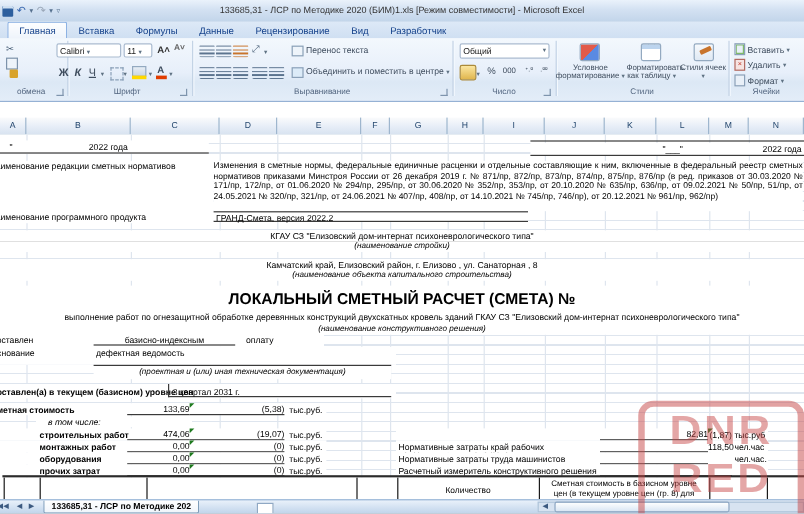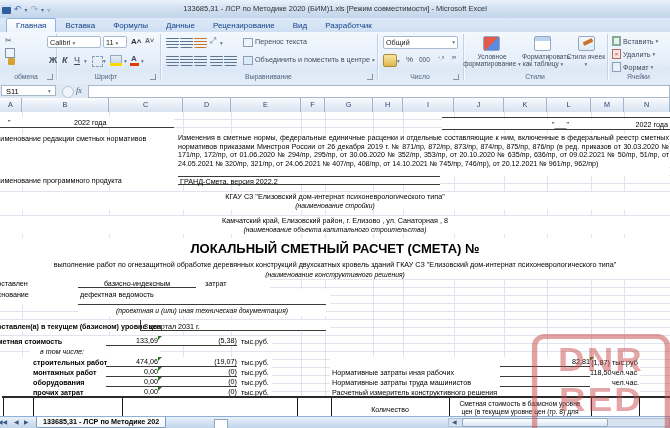--- a/index.html
+++ b/index.html
@@ -187,27 +187,20 @@
         <span class="car">▾</span>
     </div>
     <div class="a cellrow" style="left:612px;top:30px;">
       <span style="width:7px;height:8px;background:#e9f0f8;border:1px solid #8aa0b8;"></span>
       <span>Формат</span>
         <span class="car">▾</span>
     </div>
     <div class="a glabel" style="left:607px;width:63px;">Ячейки</div>
   </div>
 
-  <div class="a fbar">
-    <div class="a nbox"><span>S11</span></div>
-    <span class="a car" style="left:48px;top:4px;">▾</span>
-    <span class="a" style="left:62px;top:2px;width:10px;height:10px;border:1px solid #b7c6d9;border-radius:50%;background:#eef4fa;"></span>
-    <span class="a i" style="left:76px;top:2px;font-size:8px;font-family:'Liberation Serif',serif;color:#3f5a77;">fx</span>
-    <div class="a fxf"></div>
-  </div>
 
   <div class="a colheads">
     <span class="a colh" style="left:0;width:22px;">A</span>
     <span class="a colh" style="left:22px;width:87px;">B</span>
     <span class="a colh" style="left:109px;width:74px;">C</span>
     <span class="a colh" style="left:183px;width:48px;">D</span>
     <span class="a colh" style="left:231px;width:70px;">E</span>
     <span class="a colh" style="left:301px;width:24px;">F</span>
     <span class="a colh" style="left:325px;width:48px;">G</span>
     <span class="a colh" style="left:373px;width:30px;">H</span>
@@ -271,21 +264,21 @@
     <div class="a w c b" style="left:0;top:126px;width:670px;height:22px;font-size:13px;line-height:22px;">ЛОКАЛЬНЫЙ СМЕТНЫЙ РАСЧЕТ (СМЕТА) №</div>
 
     <div class="a w bb c" style="left:0;top:148px;width:670px;height:10px;">
       <span>выполнение работ по огнезащитной обработке деревянных конструкций двухскатных кровель зданий ГКАУ СЗ "Елизовский дом-интернат психоневрологического типа"</span>
     </div>
     <div class="a w cap" style="left:0;top:158px;width:670px;height:9px;">(наименование конструктивного решения)</div>
 
     <div class="a w" style="left:0;top:166px;width:270px;height:11px;">
       <span class="a" style="left:-8px;top:1px;">Составлен</span>
       <span class="a bb c" style="left:78px;top:0;width:118px;height:10px;padding-top:1px;box-sizing:border-box;">базисно-индексным</span>
-      <span class="a" style="left:205px;top:1px;">затрат</span>
+      <span class="a" style="left:205px;top:1px;">оплату</span>
     </div>
 
     <div class="a w" style="left:0;top:177px;width:330px;height:15px;">
       <span class="a" style="left:-8px;top:1px;">Основание</span>
       <span class="a" style="left:80px;top:1px;">дефектная ведомость</span>
     </div>
     <div class="a w cap" style="left:78px;top:192px;width:248px;height:10px;border-top:1px solid #3a3a3a;padding-top:1px;">(проектная и (или) иная техническая документация)</div>
 
     <div class="a w" style="left:0;top:208px;width:330px;height:12px;">
       <span class="a b" style="left:-8px;top:2px;">Составлен(а) в текущем (базисном) уровне цен</span>
@@ -333,21 +326,21 @@
     </div>
 
     <div class="a w" style="left:330px;top:245px;width:310px;height:10px;">
       <span class="a" style="left:2px;top:13px;">Средства на оплату труда рабочих</span>
       <span class="a bb rt" style="left:170px;top:0;width:90px;height:9px;">82,81</span>
       <span class="a tri" style="left:260px;top:0;"></span>
       <span class="a rt" style="left:260px;top:1px;width:20px;">(1,87)</span>
       <span class="a" style="left:282px;top:1px;">тыс.руб</span>
     </div>
     <div class="a w" style="left:330px;top:255px;width:310px;height:10px;">
-      <span class="a" style="left:2px;top:1px;">Нормативные затраты иная рабочих</span>
+      <span class="a" style="left:2px;top:1px;">Нормативные затраты край рабочих</span>
       <span class="a bb rt" style="left:170px;top:0;width:90px;height:9px;"></span>
       <span class="a rt" style="left:260px;top:1px;width:20px;">118,50</span>
       <span class="a" style="left:282px;top:1px;">чел.час</span>
     </div>
     <div class="a w" style="left:330px;top:265px;width:310px;height:10px;">
       <span class="a" style="left:2px;top:1px;">Нормативные затраты труда машинистов</span>
       <span class="a bb rt" style="left:170px;top:0;width:90px;height:9px;"></span>
       <span class="a rt" style="left:260px;top:1px;width:20px;"></span>
       <span class="a" style="left:282px;top:1px;">чел.час.</span>
     </div>

